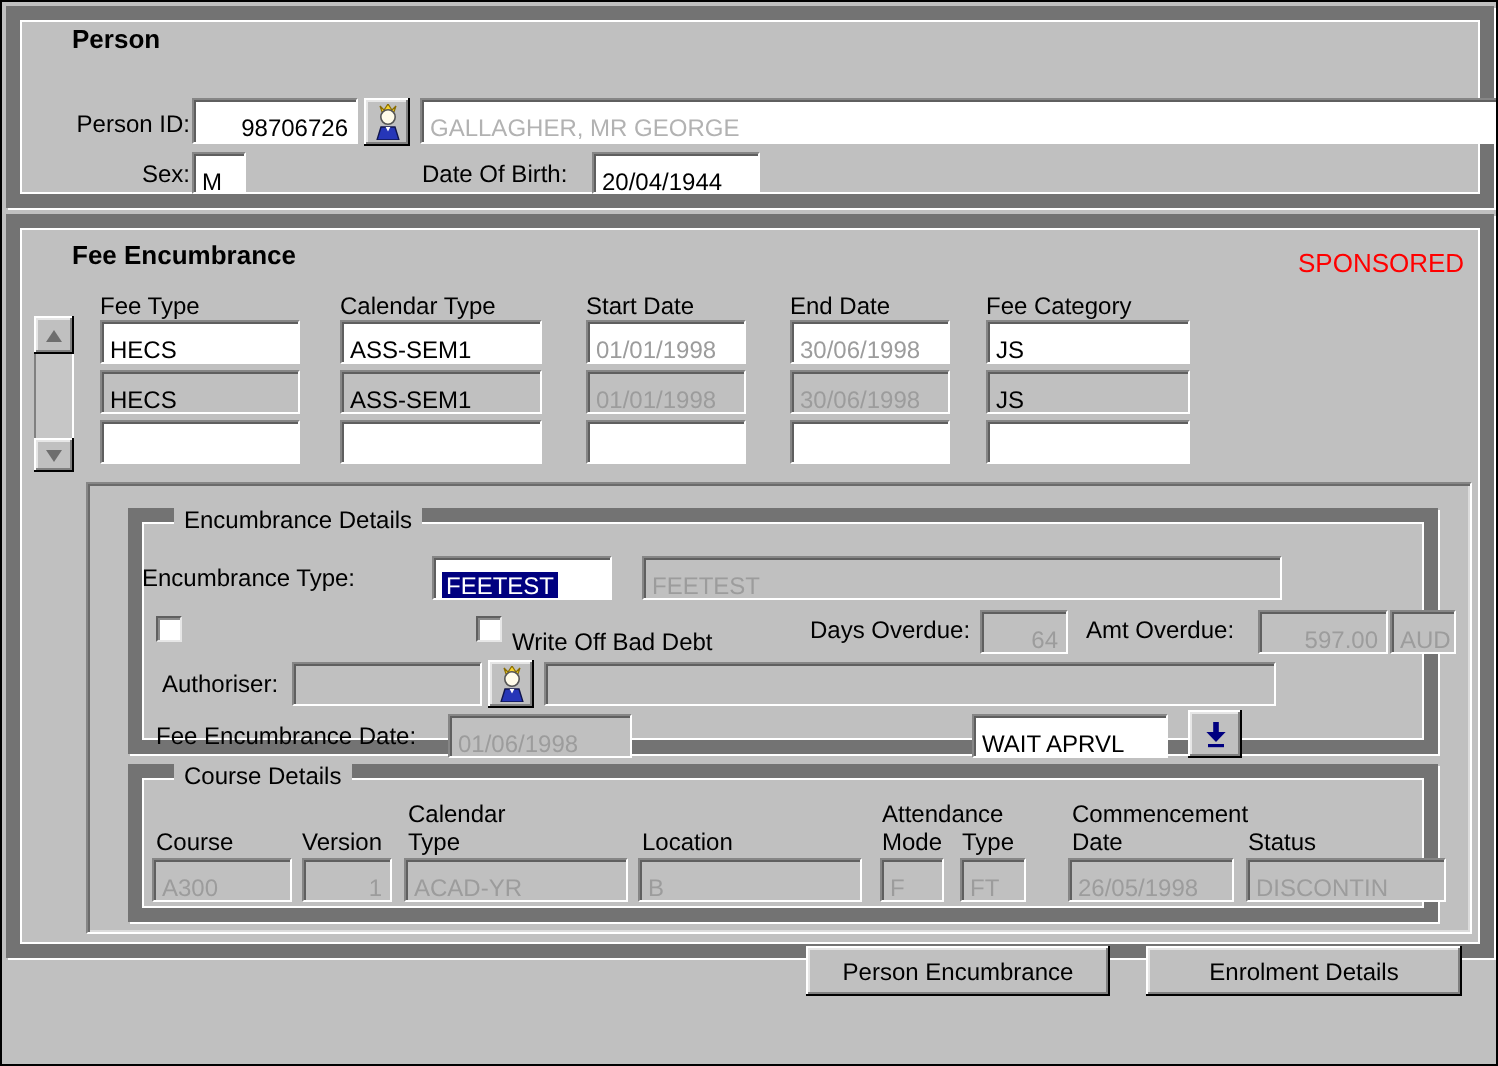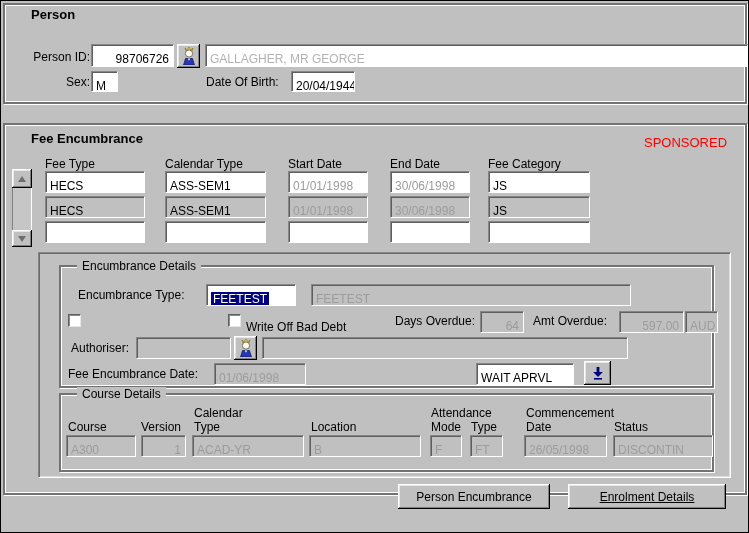--- a/index.html
+++ b/index.html
@@ -1,20 +1,20 @@
 <!DOCTYPE html>
 <html><head>
 <meta charset="utf-8">
 <style>
   html,body{margin:0;padding:0;}
   body{font-family:"Liberation Sans", sans-serif; font-size:12px; color:#000; background:#555;}
   #win{position:relative; width:749px; height:533px; background:#c0c0c0; border:1px solid #000; box-sizing:border-box; overflow:hidden;}
   .lbl{position:absolute; font-size:12px; white-space:nowrap; line-height:14px;}
   .title{position:absolute; font-weight:bold; font-size:13px; white-space:nowrap;}
-  .etch{position:absolute; border:2px solid #737373; box-shadow: inset 1px 1px 0 #ffffff, inset -1px -1px 0 #ffffff, 1px 1px 0 #ffffff; box-sizing:border-box;}
+  .etch{position:absolute; border:7px solid #737373; box-shadow: inset 1px 1px 0 #ffffff, inset -1px -1px 0 #ffffff, 1px 1px 0 #ffffff; box-sizing:border-box;}
   .legend{position:absolute; top:-8px; left:16px; background:#c0c0c0; padding:0 5px; font-size:12px; white-space:nowrap;}
   .fld{position:absolute; background:#fff; box-sizing:border-box; height:22px;
        border-top:1px solid #868686; border-left:1px solid #868686;
        border-bottom:1px solid #ffffff; border-right:1px solid #ffffff;
        box-shadow: inset 1px 1px 0 #5f5f5f;
        font-size:12px; line-height:20px; padding:4px 4px; white-space:nowrap; overflow:hidden;}
   .gray{background:#c0c0c0;}
   .dis{color:#9c9c9c;}
   .dis-light{color:#b2b2b2;}
   .right{text-align:right;}
@@ -58,24 +58,24 @@
         </svg>
       </span>
     </div>
 
     <div class="fld dis-light" style="left:200px; top:39px; width:543px; height:23px;">GALLAGHER, MR GEORGE</div>
 
     <div class="lbl" style="left:40px; top:70px; width:45px; text-align:right;">Sex:</div>
     <div class="fld" style="left:86px; top:66px; width:27px; height:21px;">M</div>
 
     <div class="lbl" style="left:201px; top:70px;">Date Of Birth:</div>
-    <div class="fld" style="left:286px; top:66px; width:64px; height:21px;">20/04/1944</div>
+    <div class="fld" style="left:286px; top:66px; width:84px; height:21px;">20/04/1944</div>
   </div>
 
-  <div class="etch" style="left:2px; top:106px; width:744px; height:372px;margin-top:16px;">
+  <div class="etch" style="left:2px; top:106px; width:744px; height:372px;">
     <div class="title" style="left:26px; top:6px;">Fee Encumbrance</div>
     <div class="lbl red" style="left:639px; top:11px; font-size:13px;">SPONSORED</div>
 
     <div class="lbl" style="left:40px;  top:32px;">Fee Type</div>
     <div class="lbl" style="left:160px; top:32px;">Calendar Type</div>
     <div class="lbl" style="left:283px; top:32px;">Start Date</div>
     <div class="lbl" style="left:385px; top:32px;">End Date</div>
     <div class="lbl" style="left:483px; top:32px;">Fee Category</div>
 
     <div class="sbtrack" style="left:7px; top:44px; width:20px; height:78px;">
@@ -109,21 +109,21 @@
       <div class="fld" style="left:283px; top:96px; width:80px;"></div>
       <div class="fld" style="left:385px; top:96px; width:80px;"></div>
       <div class="fld" style="left:483px; top:96px; width:102px;"></div>
     </div>
 
     <div class="sunkpanel" style="left:33px; top:127px; width:693px; height:226px;">
 
       <div class="etch" style="left:20px; top:12px; width:655px; height:123px;">
         <div class="legend">Encumbrance Details</div>
 
-        <div class="lbl" style="left:17px; top:21px;">Encumbrance Type:</div>
+        <div class="lbl" style="left:0; top:21px;">Encumbrance Type:</div>
         <div class="fld" style="left:145px; top:17px; width:90px;"><span class="sel">FEETEST</span></div>
         <div class="fld gray dis" style="left:250px; top:17px; width:320px;">FEETEST</div>
 
         <div class="checkbox" style="left:7px; top:47px;"></div>
         <div class="checkbox" style="left:167px; top:47px;"></div>
         <div class="lbl" style="left:185px; top:53px;">Write Off Bad Debt</div>
 
         <div class="lbl" style="left:334px; top:47px;">Days Overdue:</div>
         <div class="fld gray dis right" style="left:419px; top:44px; width:44px;">64</div>
         <div class="lbl" style="left:472px; top:47px;">Amt Overdue:</div>
@@ -181,18 +181,18 @@
         <div class="fld gray dis" style="left:369px; top:40px; width:32px;">F</div>
         <div class="fld gray dis" style="left:409px; top:40px; width:33px;">FT</div>
         <div class="fld gray dis" style="left:463px; top:40px; width:83px;">26/05/1998</div>
         <div class="fld gray dis" style="left:552px; top:40px; width:100px;">DISCONTIN</div>
       </div>
     </div>
 
     <div class="btn" style="left:393px; top:359px; width:152px; height:25px;">
         <span>Person Encumbrance</span>
       </div>
-    <div class="btn" style="left:563px; top:359px; width:158px; height:25px;text-decoration:underline;">
+    <div class="btn" style="left:563px; top:359px; width:158px; height:25px;">
         <span>Enrolment Details</span>
       </div>
   </div>
 
 </div>
 
 </body></html>

